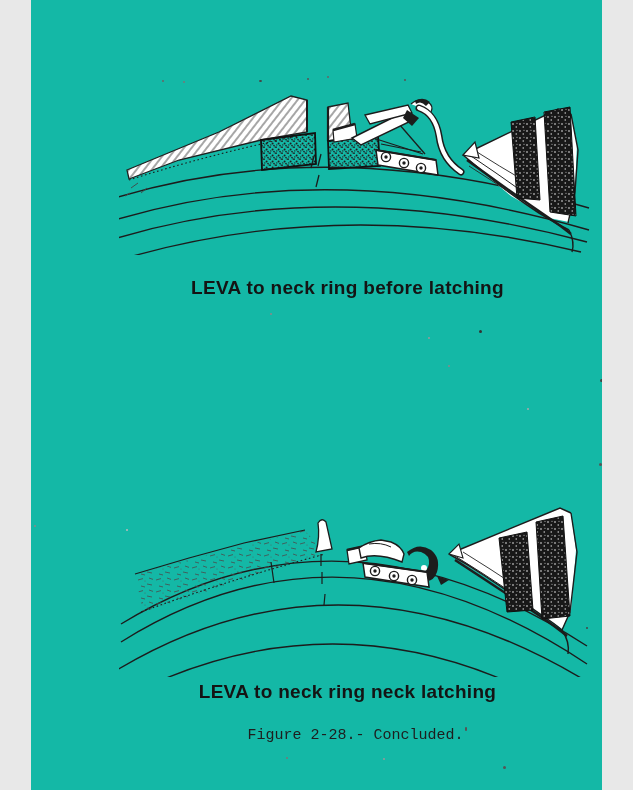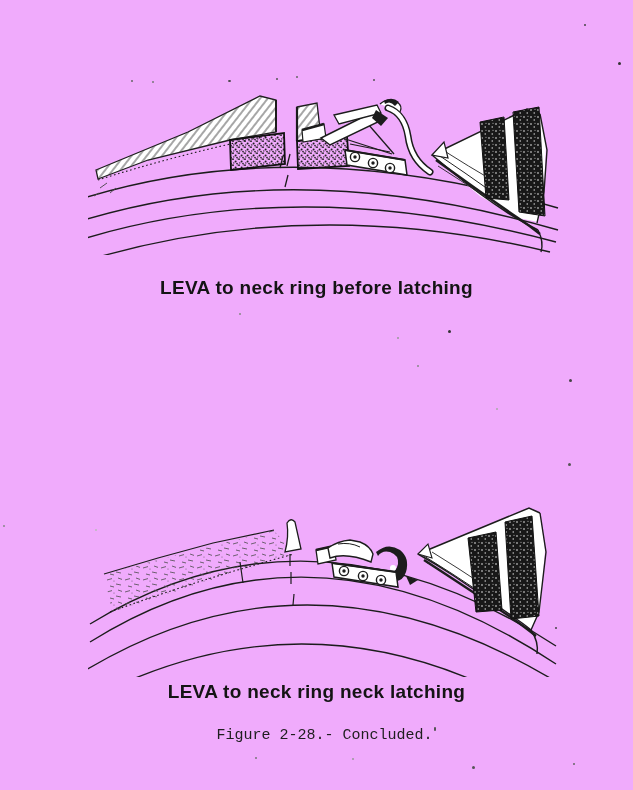--- a/index.html
+++ b/index.html
@@ -1,19 +1,19 @@
 <!DOCTYPE html>
 <html><head>
 <meta charset="utf-8">
 <style>
   html,body{margin:0;padding:0;background:#e8e8e8;}
   .page{
     position:relative;
-    width:633px;height:790px;
-    background:#f0abfc;
+    width:571px;height:790px;
+    background:#14b8a6;
     overflow:hidden;
     font-family:"Liberation Sans",sans-serif;
     margin:0 auto;
   }
   .fig{position:absolute;margin:0;padding:0;}
   .fig svg{display:block;}
   .caption{
     position:absolute;left:0;width:633px;
     text-align:center;
     font-family:"Liberation Sans",sans-serif;

